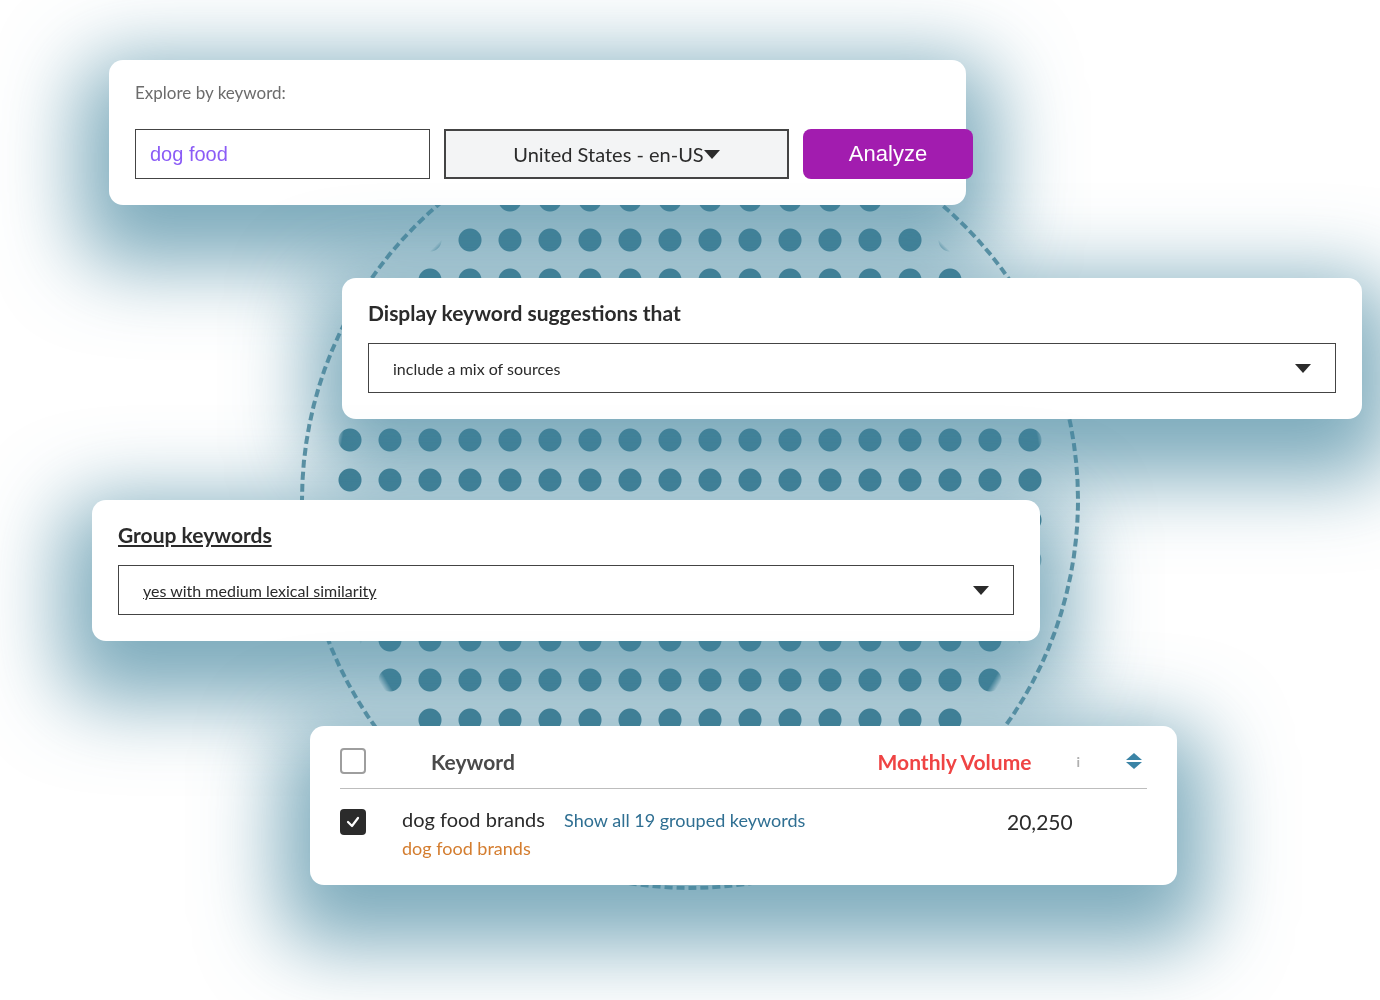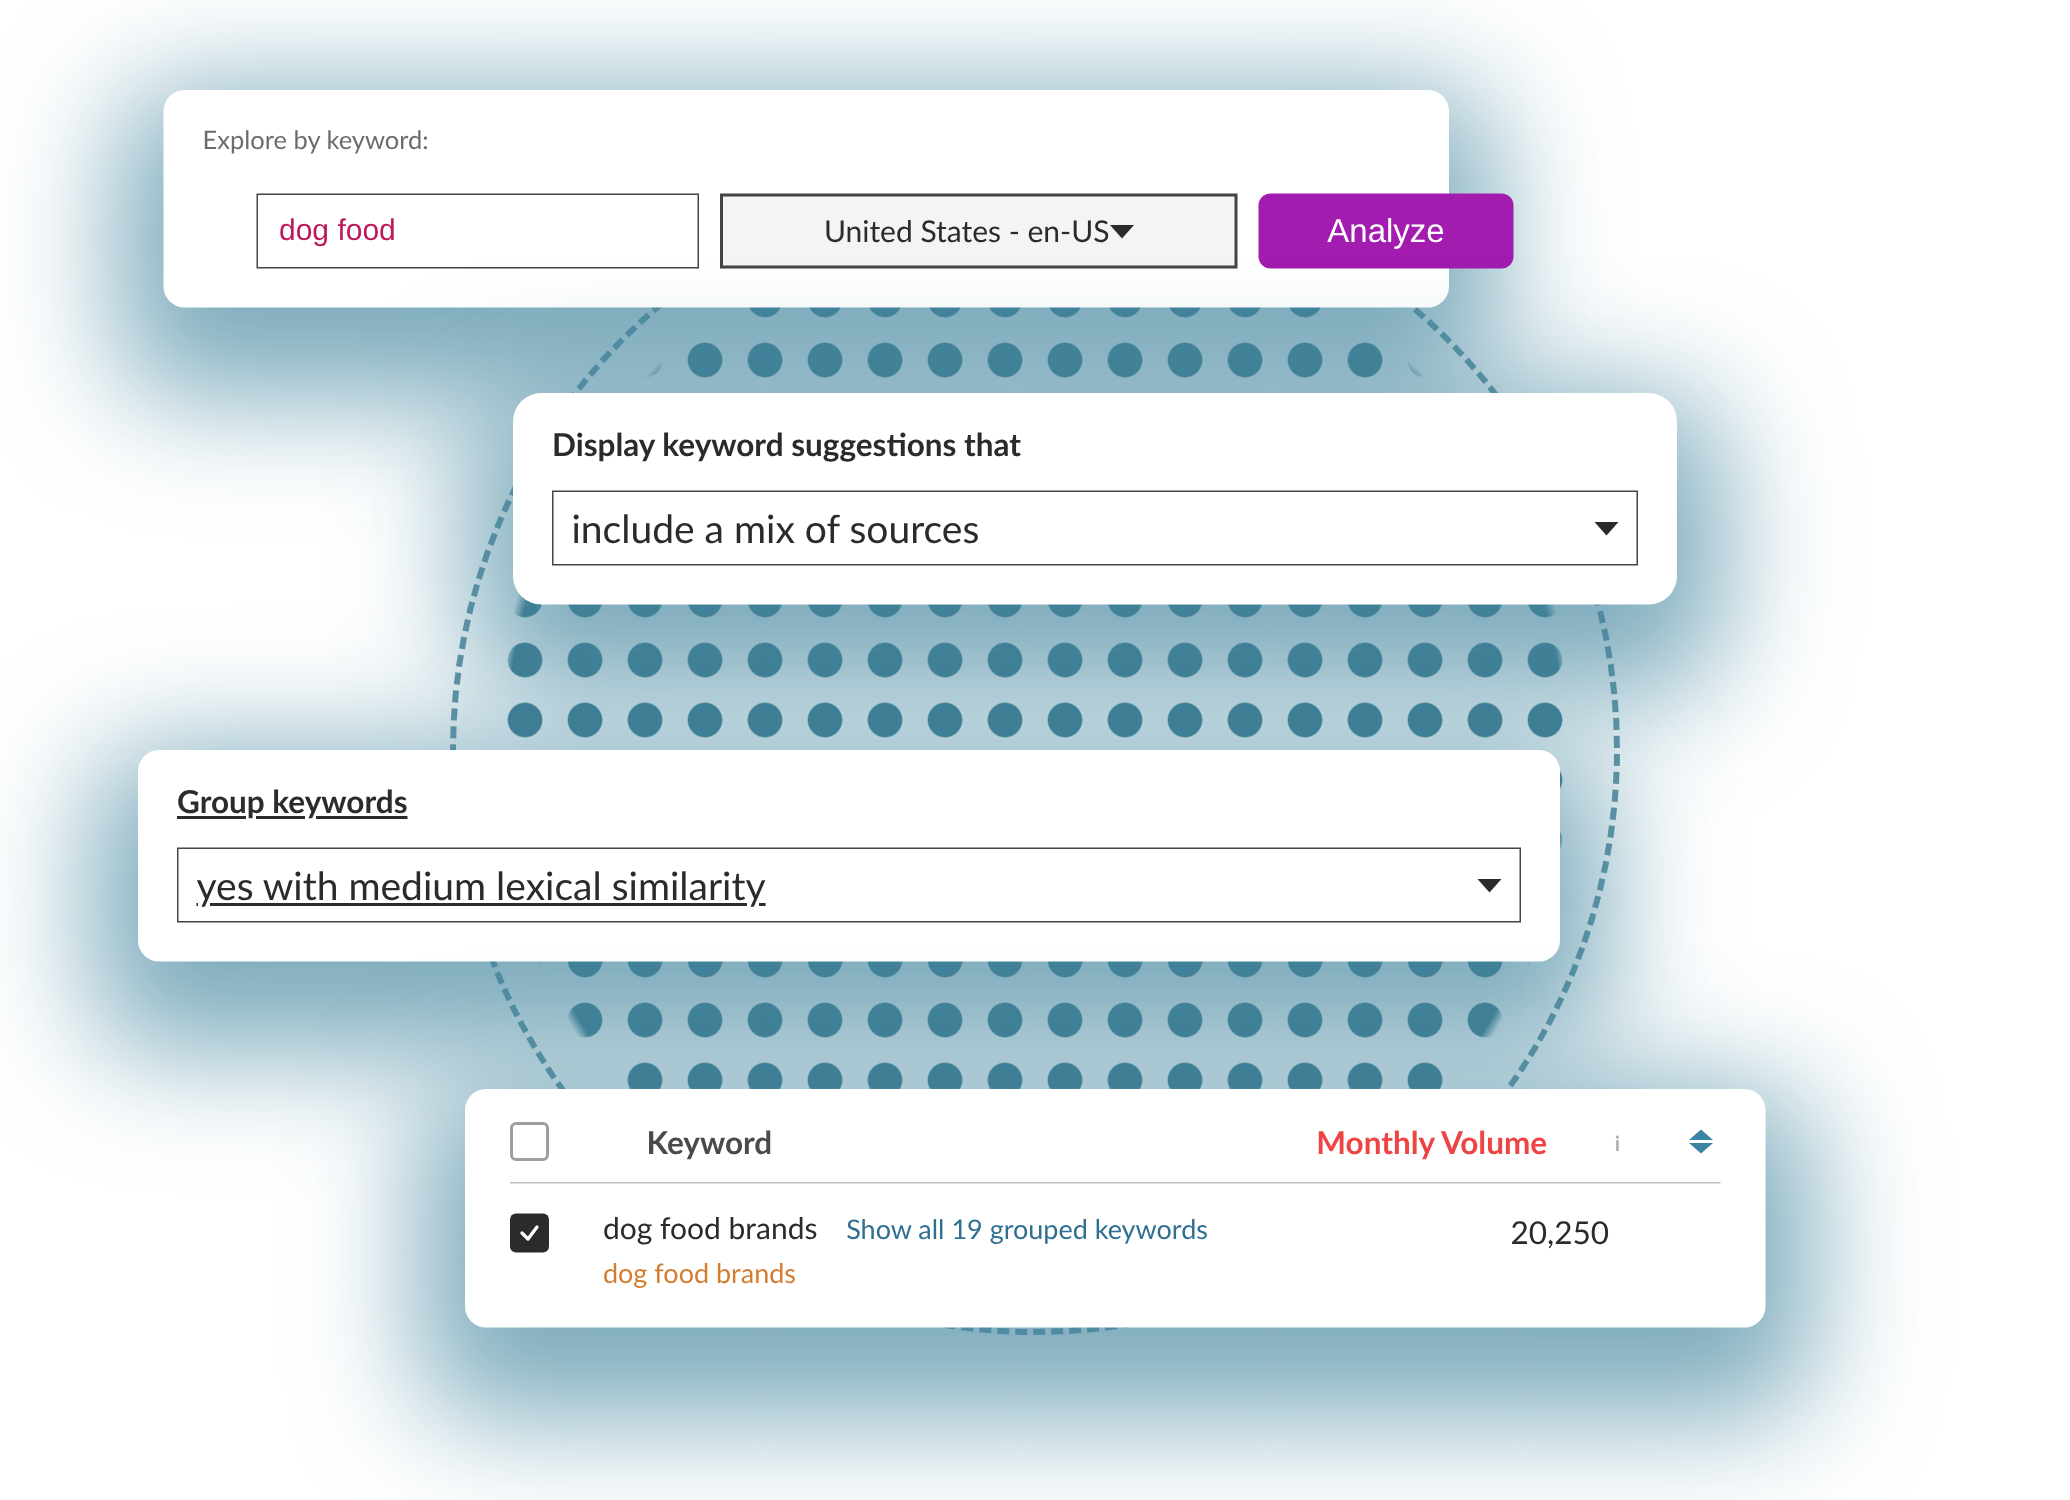--- a/index.html
+++ b/index.html
@@ -76,22 +76,21 @@
     gap: 14px;
     align-items: stretch;
   }
   .explore .kw-input {
     flex: 0 0 240px;
     height: 50px;
     border: 1px solid #444;
     border-radius: 0;
     padding: 0 14px;
     font-size: 20px;
-    color: #be185d;
-    margin-left: 36px;
+    color: #8b5cf6;
   }
   .explore .locale {
     flex: 0 0 345px;
     height: 50px;
     border: 2px solid #444;
     border-radius: 0;
     background: #f3f4f5;
     display: flex;
     align-items: center;
     justify-content: center;
@@ -117,38 +116,37 @@
   .caret {
     width: 0; height: 0;
     border-left: 8px solid transparent;
     border-right: 8px solid transparent;
     border-top: 9px solid #2b2b2b;
   }
 
   
   .card.suggestions {
     left: 342px;
-    top: 262px;
-    width: 776px;
-    border-radius: 19px;
+    top: 278px;
+    width: 1020px;
   }
   .card .heading {
     font-size: 21px;
     font-weight: 700;
     color: #2b2b2b;
     margin-bottom: 18px;
   }
   .select {
     height: 50px;
     border: 1px solid #444;
     display: flex;
     align-items: center;
     justify-content: space-between;
-    padding: 0 12px;
-    font-size: 26px;
+    padding: 0 24px;
+    font-size: 16px;
     color: #2b2b2b;
     cursor: pointer;
   }
 
   
   .card.group {
     left: 92px;
     top: 500px;
     width: 948px;
     text-decoration: underline;

